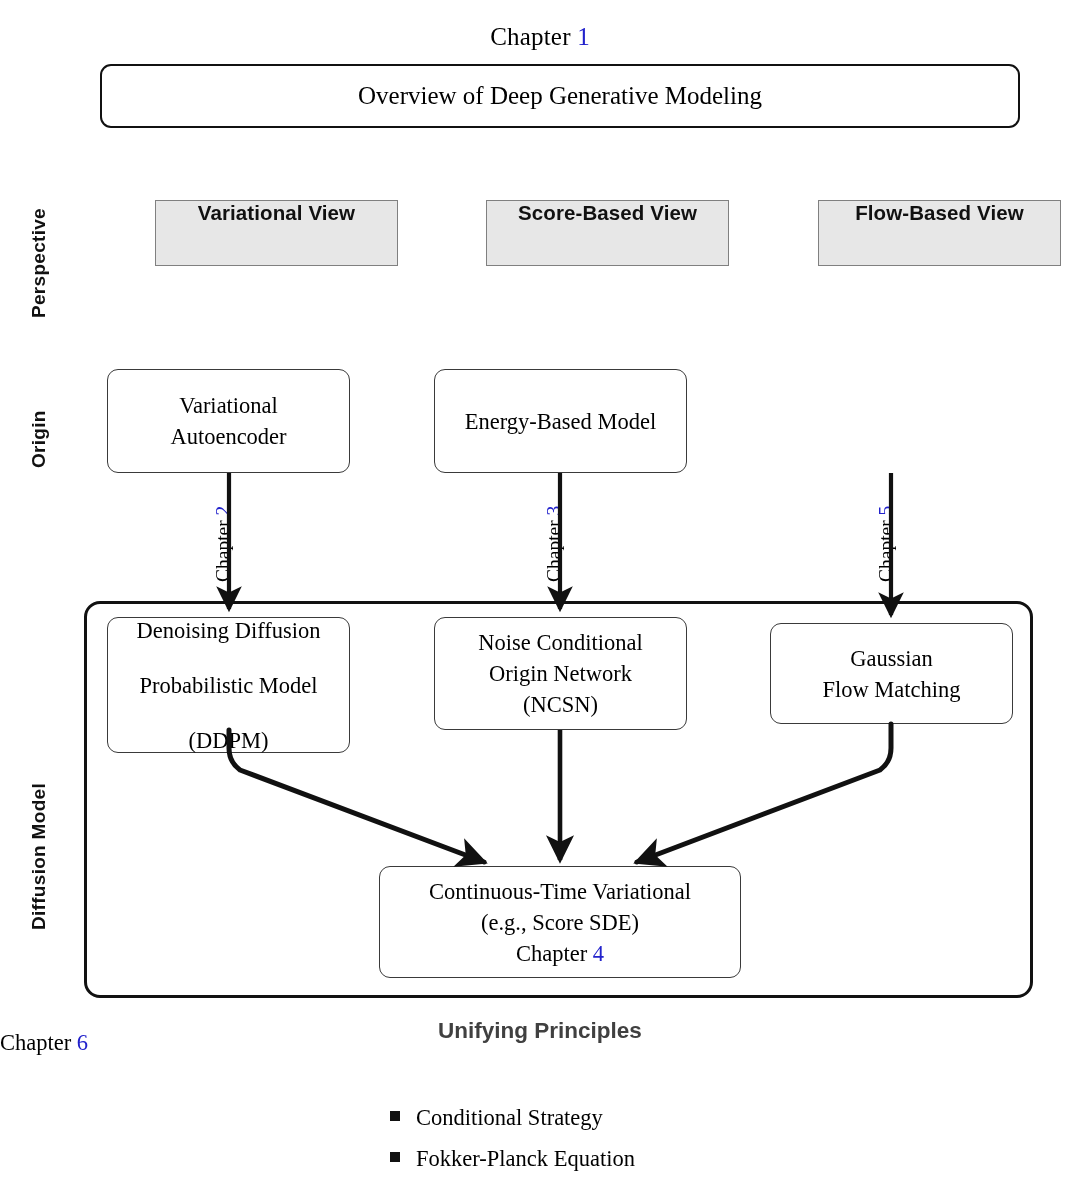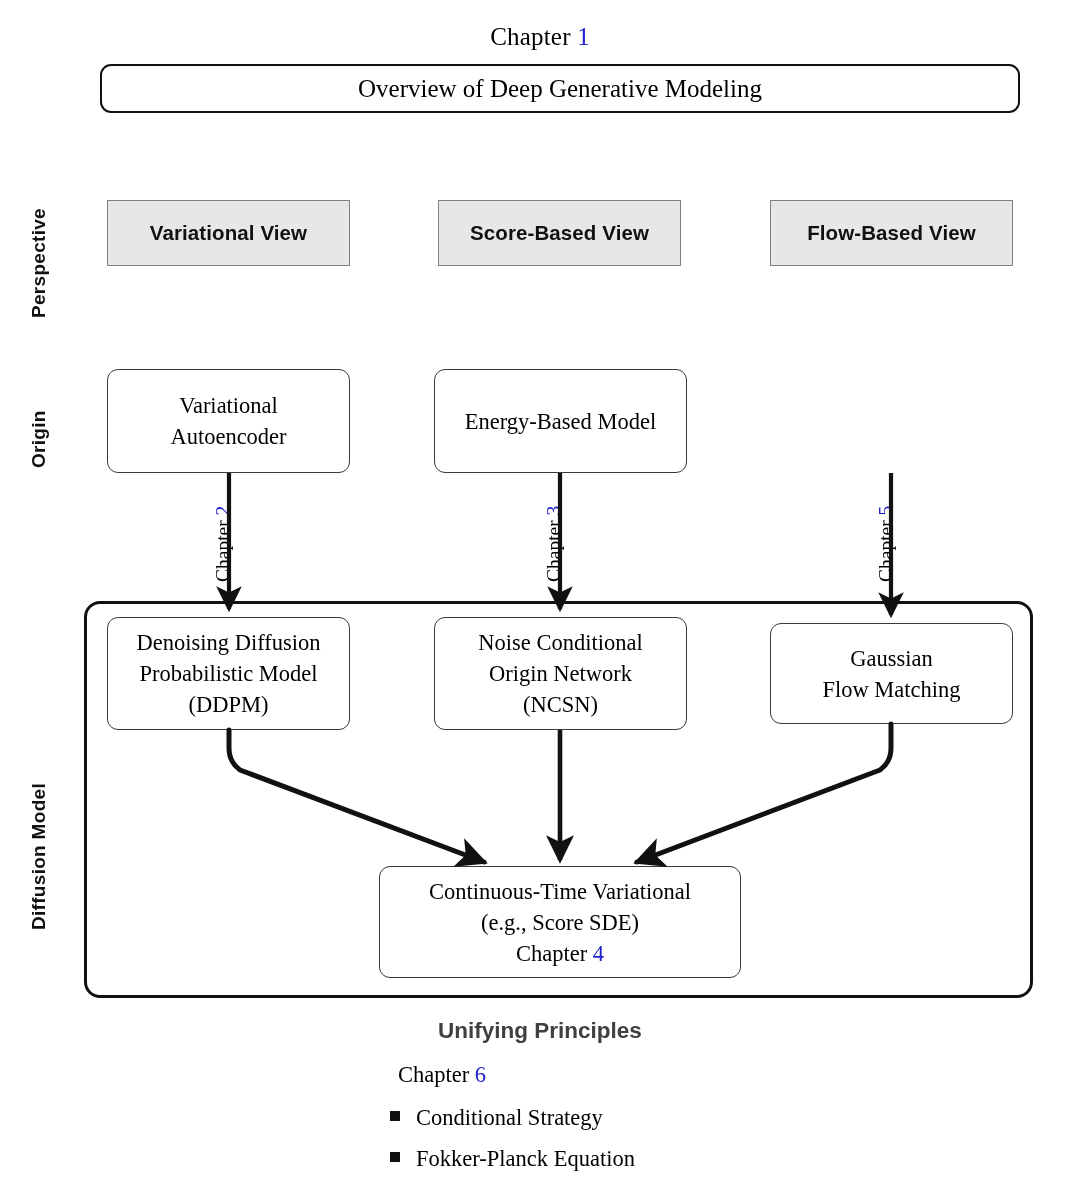--- a/index.html
+++ b/index.html
@@ -42,21 +42,21 @@
     text-align: center;
     font-size: 25px;
     line-height: 30px;
     letter-spacing: 0.2px;
   }
 
   
   .title-box {
     position: absolute;
     left: 100px; top: 64px;
-    width: 920px; height: 49px;
+    width: 920px; height: 64px;
     border: 2.2px solid #111111;
     border-radius: 11px;
     background: #ffffff;
     display: flex;
     align-items: center;
     justify-content: center;
     box-sizing: border-box;
   }
   .title-box span {
     font-size: 25px;
@@ -77,27 +77,27 @@
   }
 
   
   .pbox {
     position: absolute;
     height: 66px;
     background: #e7e7e7;
     border: 1.6px solid #808080;
     box-sizing: border-box;
     display: flex;
-    align-items: center;
     justify-content: center;
     font-family: "Liberation Sans", sans-serif;
     font-weight: bold;
     font-size: 20.5px;
     color: #111111;
     letter-spacing: 0.1px;
+    margin-left: 48px;
   }
 
   
   .nbox {
     position: absolute;
     background: #ffffff;
     border: 1.5px solid #3a3a3a;
     border-radius: 11px;
     box-sizing: border-box;
     display: flex;
@@ -140,23 +140,22 @@
     left: 0; top: 1018px;
     width: 1080px;
     text-align: center;
     font-family: "Liberation Sans", sans-serif;
     font-weight: bold;
     font-size: 22.5px;
     color: #404040;
   }
   .unify-chapter {
     position: absolute;
-    left: 0; top: 1062px;
+    left: 0; top: 1030px;
     width: 884px;
-    text-align: center;
     font-size: 22.5px;
   }
   .bullet-list {
     position: absolute;
     left: 0; top: 1104px;
     width: 1080px;
   }
   .bullet-row {
     display: flex;
     justify-content: center;
@@ -223,21 +222,21 @@
   </div>
   <div class="arrow-chapter" style="left: 543px; top: 582px;">
     <span>Chapter</span><span> </span><span class="blue">3</span>
   </div>
   <div class="arrow-chapter" style="left: 875px; top: 582px;">
     <span>Chapter</span><span> </span><span class="blue">5</span>
   </div>
 
   <div class="diffusion-container"></div>
 
-  <div class="nbox" style="left: 107px; top: 617px; width: 243px; height: 113px;">
+  <div class="nbox" style="left: 107px; top: 617px; width: 243px; height: 136px; gap: 24px;">
     <span class="ln">Denoising Diffusion</span>
     <span class="ln">Probabilistic Model</span>
     <span class="ln">(DDPM)</span>
   </div>
   <div class="nbox" style="left: 434px; top: 617px; width: 253px; height: 113px;">
     <span class="ln">Noise Conditional</span>
     <span class="ln">Origin Network</span>
     <span class="ln">(NCSN)</span>
   </div>
   <div class="nbox" style="left: 770px; top: 623px; width: 243px; height: 101px;">

